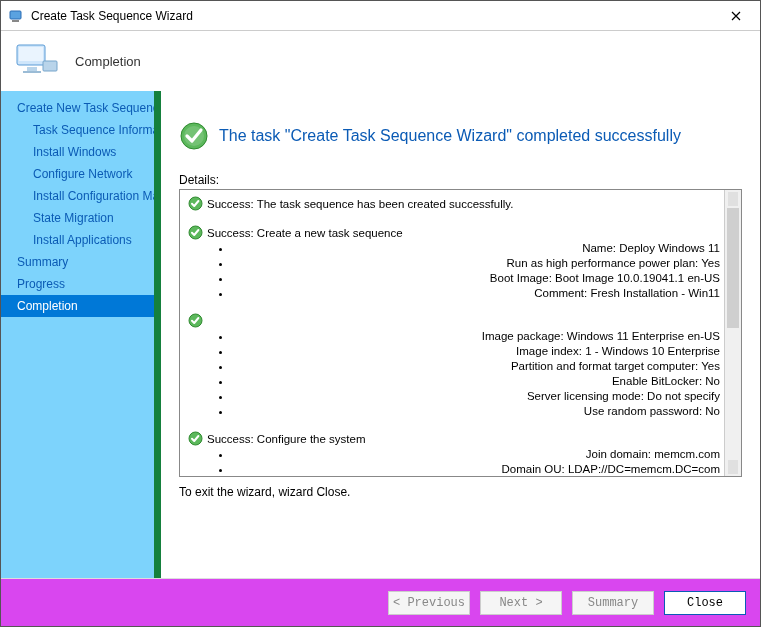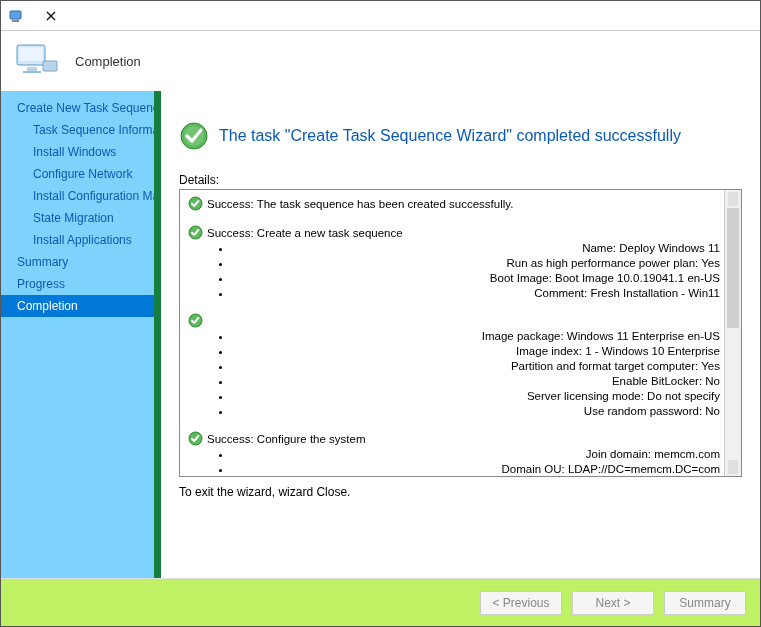--- a/index.html
+++ b/index.html
@@ -169,21 +169,22 @@
     font-size: 12px;
   }
   .footer {
     height: 48px;
     border-top: 1px solid #ddd;
     display: flex;
     align-items: center;
     justify-content: flex-end;
     gap: 10px;
     padding: 0 14px;
-    background: #bef264;
+    background: #d946ef;
+    font-family: Liberation Mono, monospace;
   }
   .footer button {
     width: 82px;
     height: 24px;
     border: 1px solid #aaa;
     background: #efefef;
     font-family: inherit;
     font-size: 12px;
     color: #000;
     padding: 0;
@@ -204,20 +205,21 @@
 
 <div class="window">
 
   <div class="titlebar">
     <span class="app-icon">
       <svg width="16" height="16" viewBox="0 0 16 16">
         <rect x="1" y="3" width="11" height="8" rx="1" fill="#5aa2e0" stroke="#2a6db4"></rect>
         <rect x="3" y="12" width="7" height="2" fill="#888"></rect>
       </svg>
     </span>
+    <span class="title">Create Task Sequence Wizard</span>
     <div class="close-btn">
       <span>
         <svg width="10" height="10" viewBox="0 0 10 10">
             <path d="M1 1 L9 9 M9 1 L1 9" stroke="#000" stroke-width="1.2"></path>
           </svg>
       </span>
     </div>
   </div>
 
   <div class="header-row">
@@ -333,15 +335,16 @@
 
       <div class="exit-text">To exit the wizard, wizard Close.</div>
 
     </div>
   </div>
 
   <div class="footer">
     <button disabled="">&lt; Previous</button>
     <button disabled="">Next &gt;</button>
     <button disabled="">Summary</button>
+    <button class="primary">Close</button>
   </div>
 
 </div>
 
 </body></html>

